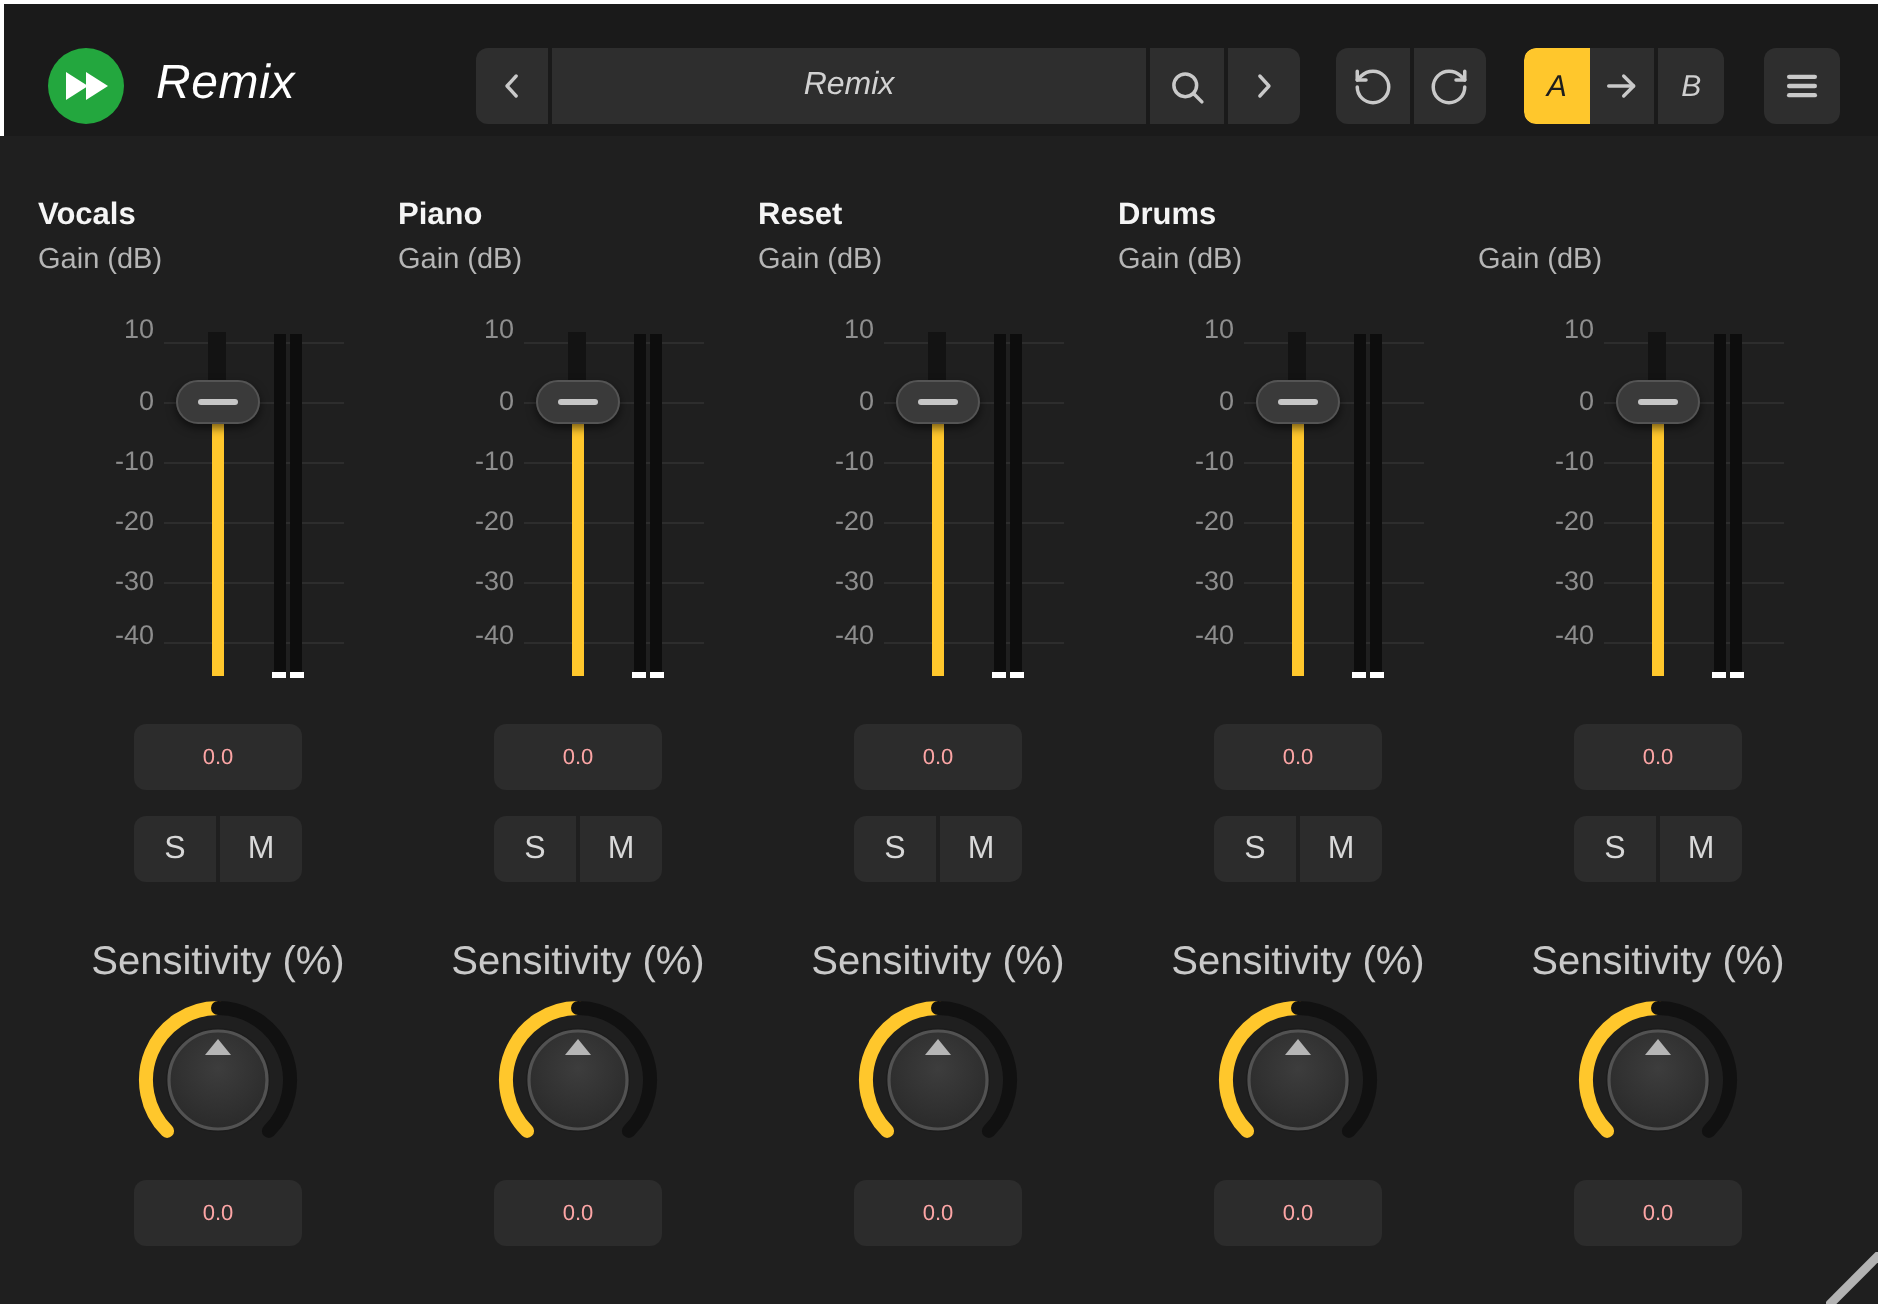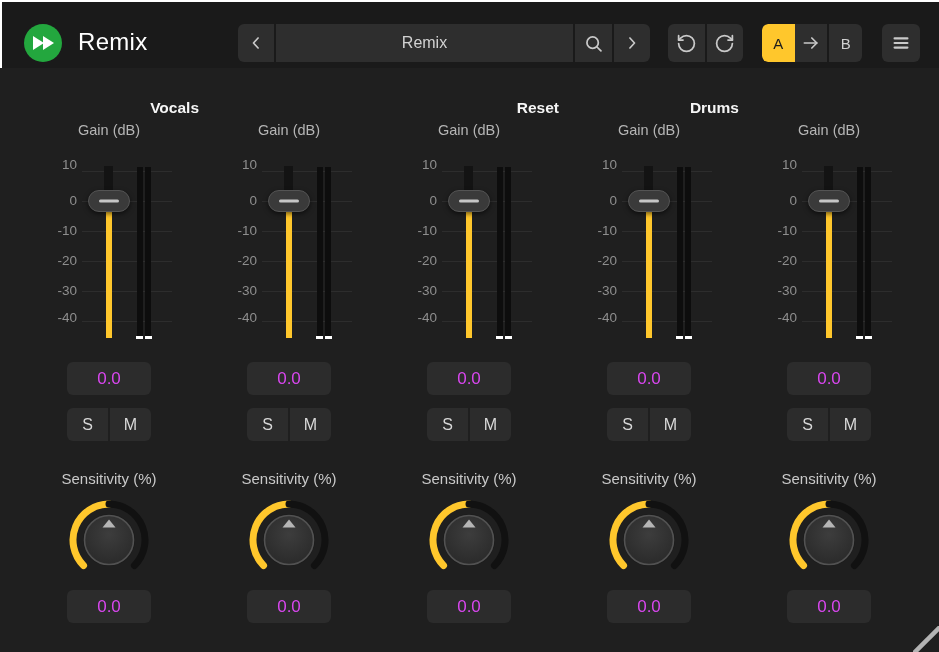--- a/index.html
+++ b/index.html
@@ -9,21 +9,21 @@
     background: #1f1f1f;
     font-family: "Liberation Sans", sans-serif;
     overflow: hidden;
   }
   
   .top-edge  { position:absolute; top:0; left:0; width:939px; height:2px; background:#ffffff; z-index:50; }
   .left-edge { position:absolute; top:0; left:0; width:2px; height:68px; background:#ffffff; z-index:50; }
   .resize-grip { position:absolute; right:0; bottom:0; width:26px; height:26px; z-index:40; }
 
   
-  .header { position:absolute; top:0; left:0; width:939px; height:68px; background:#1a1a1a; }
+  .header { position:absolute; top:0; left:0; width:939px; height:68px; background:#1a1a1a;font-style:italic; }
   .logo {
     position:absolute; left:24px; top:24px; width:38px; height:38px;
     border-radius:50%; background:#23a73e;
     display:flex; align-items:center; justify-content:center;
   }
   .app-title {
     position:absolute; left:78px; top:28px;
     font-size:24px; font-weight:500; color:#ffffff; letter-spacing:.3px;
   }
   .hbtn-group {
@@ -42,22 +42,22 @@
   .menu-btn {
     position:absolute; left:882px; top:24px; width:38px; height:38px;
     background:#2e2e2e; border-radius:6px;
     display:flex; align-items:center; justify-content:center;
   }
   .icon { stroke:#c9c9c9; stroke-width:2; fill:none; stroke-linecap:round; stroke-linejoin:round; }
 
   
   .channels-row { position:absolute; top:90px; left:19px; display:flex; }
   .channel { position:relative; width:180px; height:562px; }
-  .ch-name  { position:absolute; top:9px;  width:100%; text-align:right; font-size:15.5px; font-weight:bold; color:#f5f5f5; }
-  .ch-param { position:absolute; top:32px; width:100%; text-align:center; font-size:14.5px; color:#b5b5b5; }
+  .ch-name  { position:absolute; top:9px;  width:100%; text-align:left; font-size:15.5px; font-weight:bold; color:#f5f5f5; }
+  .ch-param { position:absolute; top:32px; width:100%; font-size:14.5px; color:#b5b5b5; }
 
   .gridline { position:absolute; left:63px; width:90px; height:1px; background:#2d2d2d; }
   .g0{top:81px} .g1{top:111px} .g2{top:141px} .g3{top:171px} .g4{top:201px} .g5{top:231px}
   .scale-label { position:absolute; right:122px; width:40px; text-align:right; font-size:13.5px; line-height:16px; color:#8e8e8e; }
   .s0{top:67px} .s1{top:103px} .s2{top:133px} .s3{top:163px} .s4{top:193px} .s5{top:220px}
 
   .track-top    { position:absolute; left:85px; width:9px; top:76px;  height:36px; background:#131313; }
   .track-bottom { position:absolute; left:87px; width:6px; top:111px; height:137px; background:#ffc72c; }
   .fader-handle {
     position:absolute; left:69px; top:100px; width:42px; height:22px;
@@ -68,34 +68,34 @@
     position:absolute; left:50%; top:50%; transform:translate(-50%,-50%);
     width:20px; height:3px; background:#c6c6c6; border-radius:2px;
   }
   .meter { position:absolute; top:77px; height:171px; width:6px; background:#0d0d0d; }
   .meter-1 { left:118px; } .meter-2 { left:126px; }
   .meter-dash { position:absolute; top:246px; height:3px; width:7px; background:#ffffff; }
   .dash-1 { left:117px; } .dash-2 { left:126px; }
 
   .value-box {
     position:absolute; left:48px; width:84px; height:33px;
-    background:#2c2c2c; border-radius:6px; color:#d946ef; font-size:17px;
+    background:#2c2c2c; border-radius:6px; color:#fca5a5; font-size:11px;
     display:flex; align-items:center; justify-content:center;
   }
   .gain-box { top:272px; }
   .sens-box { top:500px; }
   .sm-group {
     position:absolute; left:48px; top:318px; width:84px; height:33px;
     background:#2c2c2c; border-radius:6px; display:flex; overflow:hidden;
     font-size:16px; color:#d8d8d8;
   }
   .sm-cell { flex:1; display:flex; align-items:center; justify-content:center; }
   .sm-div { width:2px; background:#1f1f1f; }
 
-  .sens-label { position:absolute; top:380px; width:100%; text-align:center; font-size:15px; color:#c9c9c9; }
+  .sens-label { position:absolute; top:380px; width:100%; text-align:center; font-size:20px; color:#c9c9c9; }
   .knob-wrap { position:absolute; left:42px; top:402px; width:96px; height:96px; }
 </style>
 </head>
 <body>
 
 <div class="header">
 
   <div class="logo">
     <svg width="38" height="38" viewBox="0 0 38 38">
       <polygon points="9,12 9,26 20,19" fill="#ffffff"></polygon>
@@ -216,20 +216,21 @@
         <circle cx="48" cy="48" r="26" fill="#1c1c1c"></circle>
         <circle cx="48" cy="48" r="24.5" fill="url(#knobGrad)" stroke="#525252" stroke-width="1.6"></circle>
         <polygon points="48,27.5 41.5,35.5 54.5,35.5" fill="#b5b5b5"></polygon>
       </svg>
     </div>
 
     <div class="value-box sens-box">0.0</div>
   </div>
 
   <div class="channel">
+    <div class="ch-name">Piano</div>
     <div class="ch-param">Gain (dB)</div>
 
     <div class="gridline g0"></div>
     <div class="gridline g1"></div>
     <div class="gridline g2"></div>
     <div class="gridline g3"></div>
     <div class="gridline g4"></div>
     <div class="gridline g5"></div>
 
     <div class="scale-label s0">10</div>

